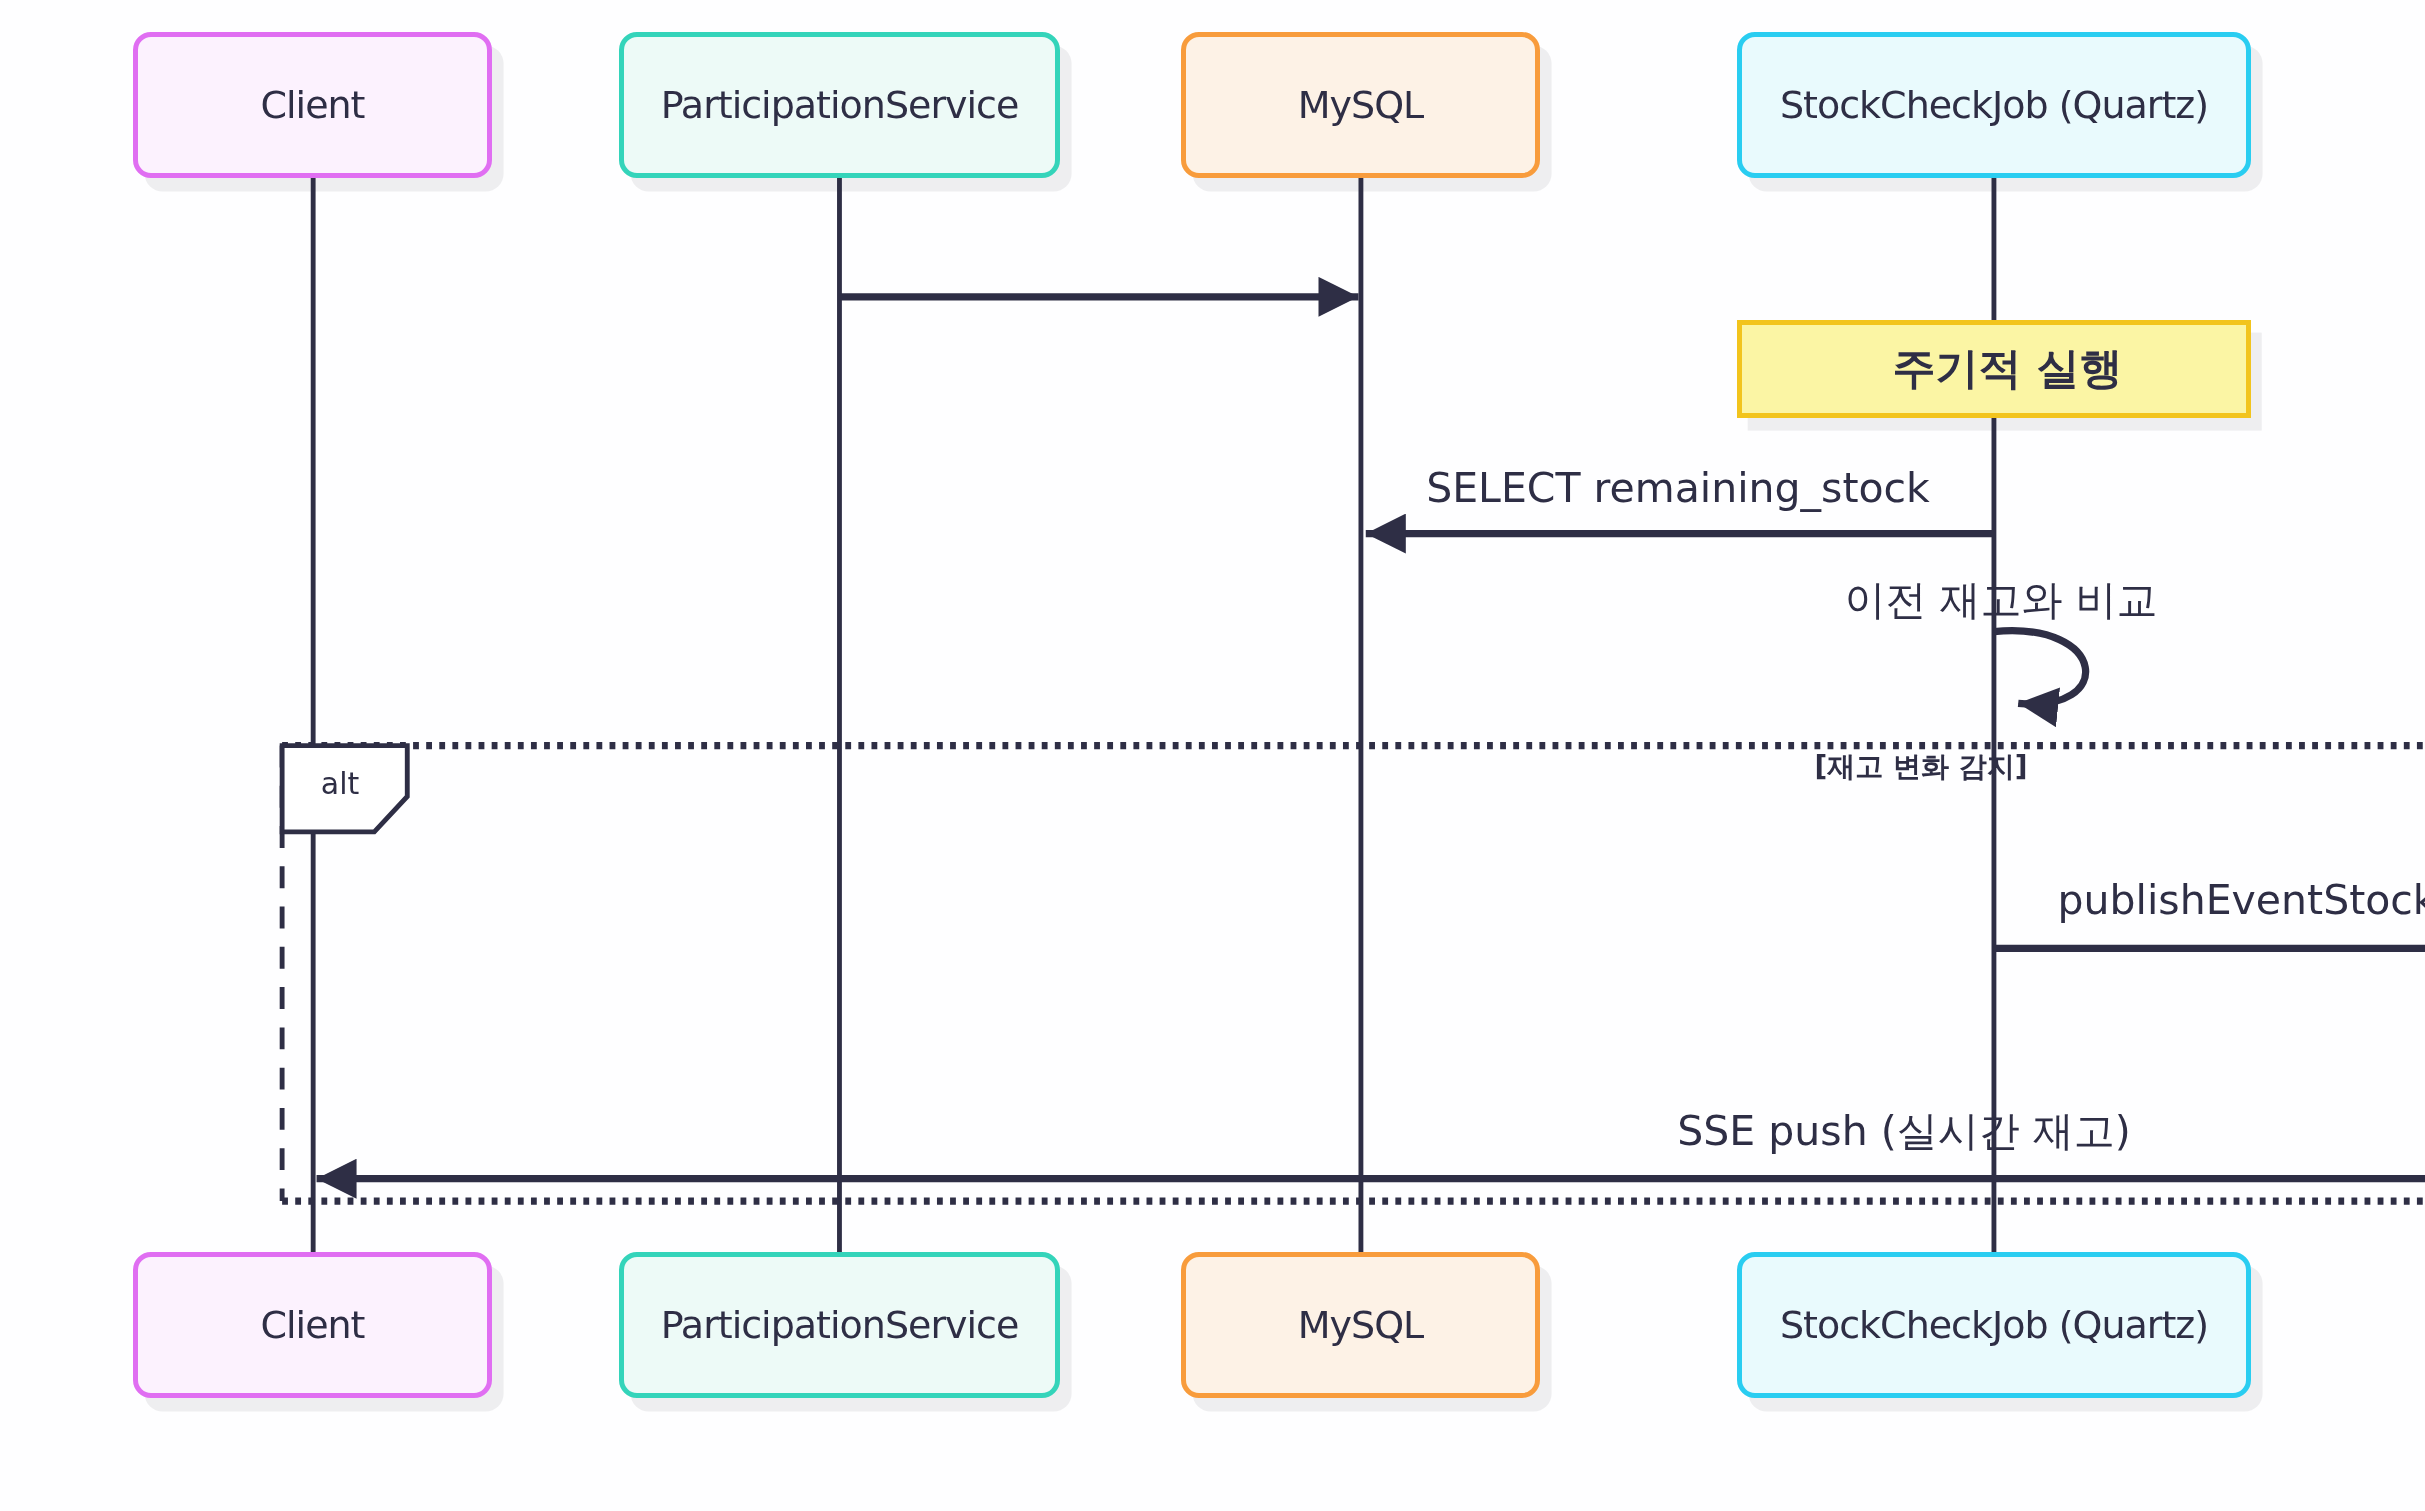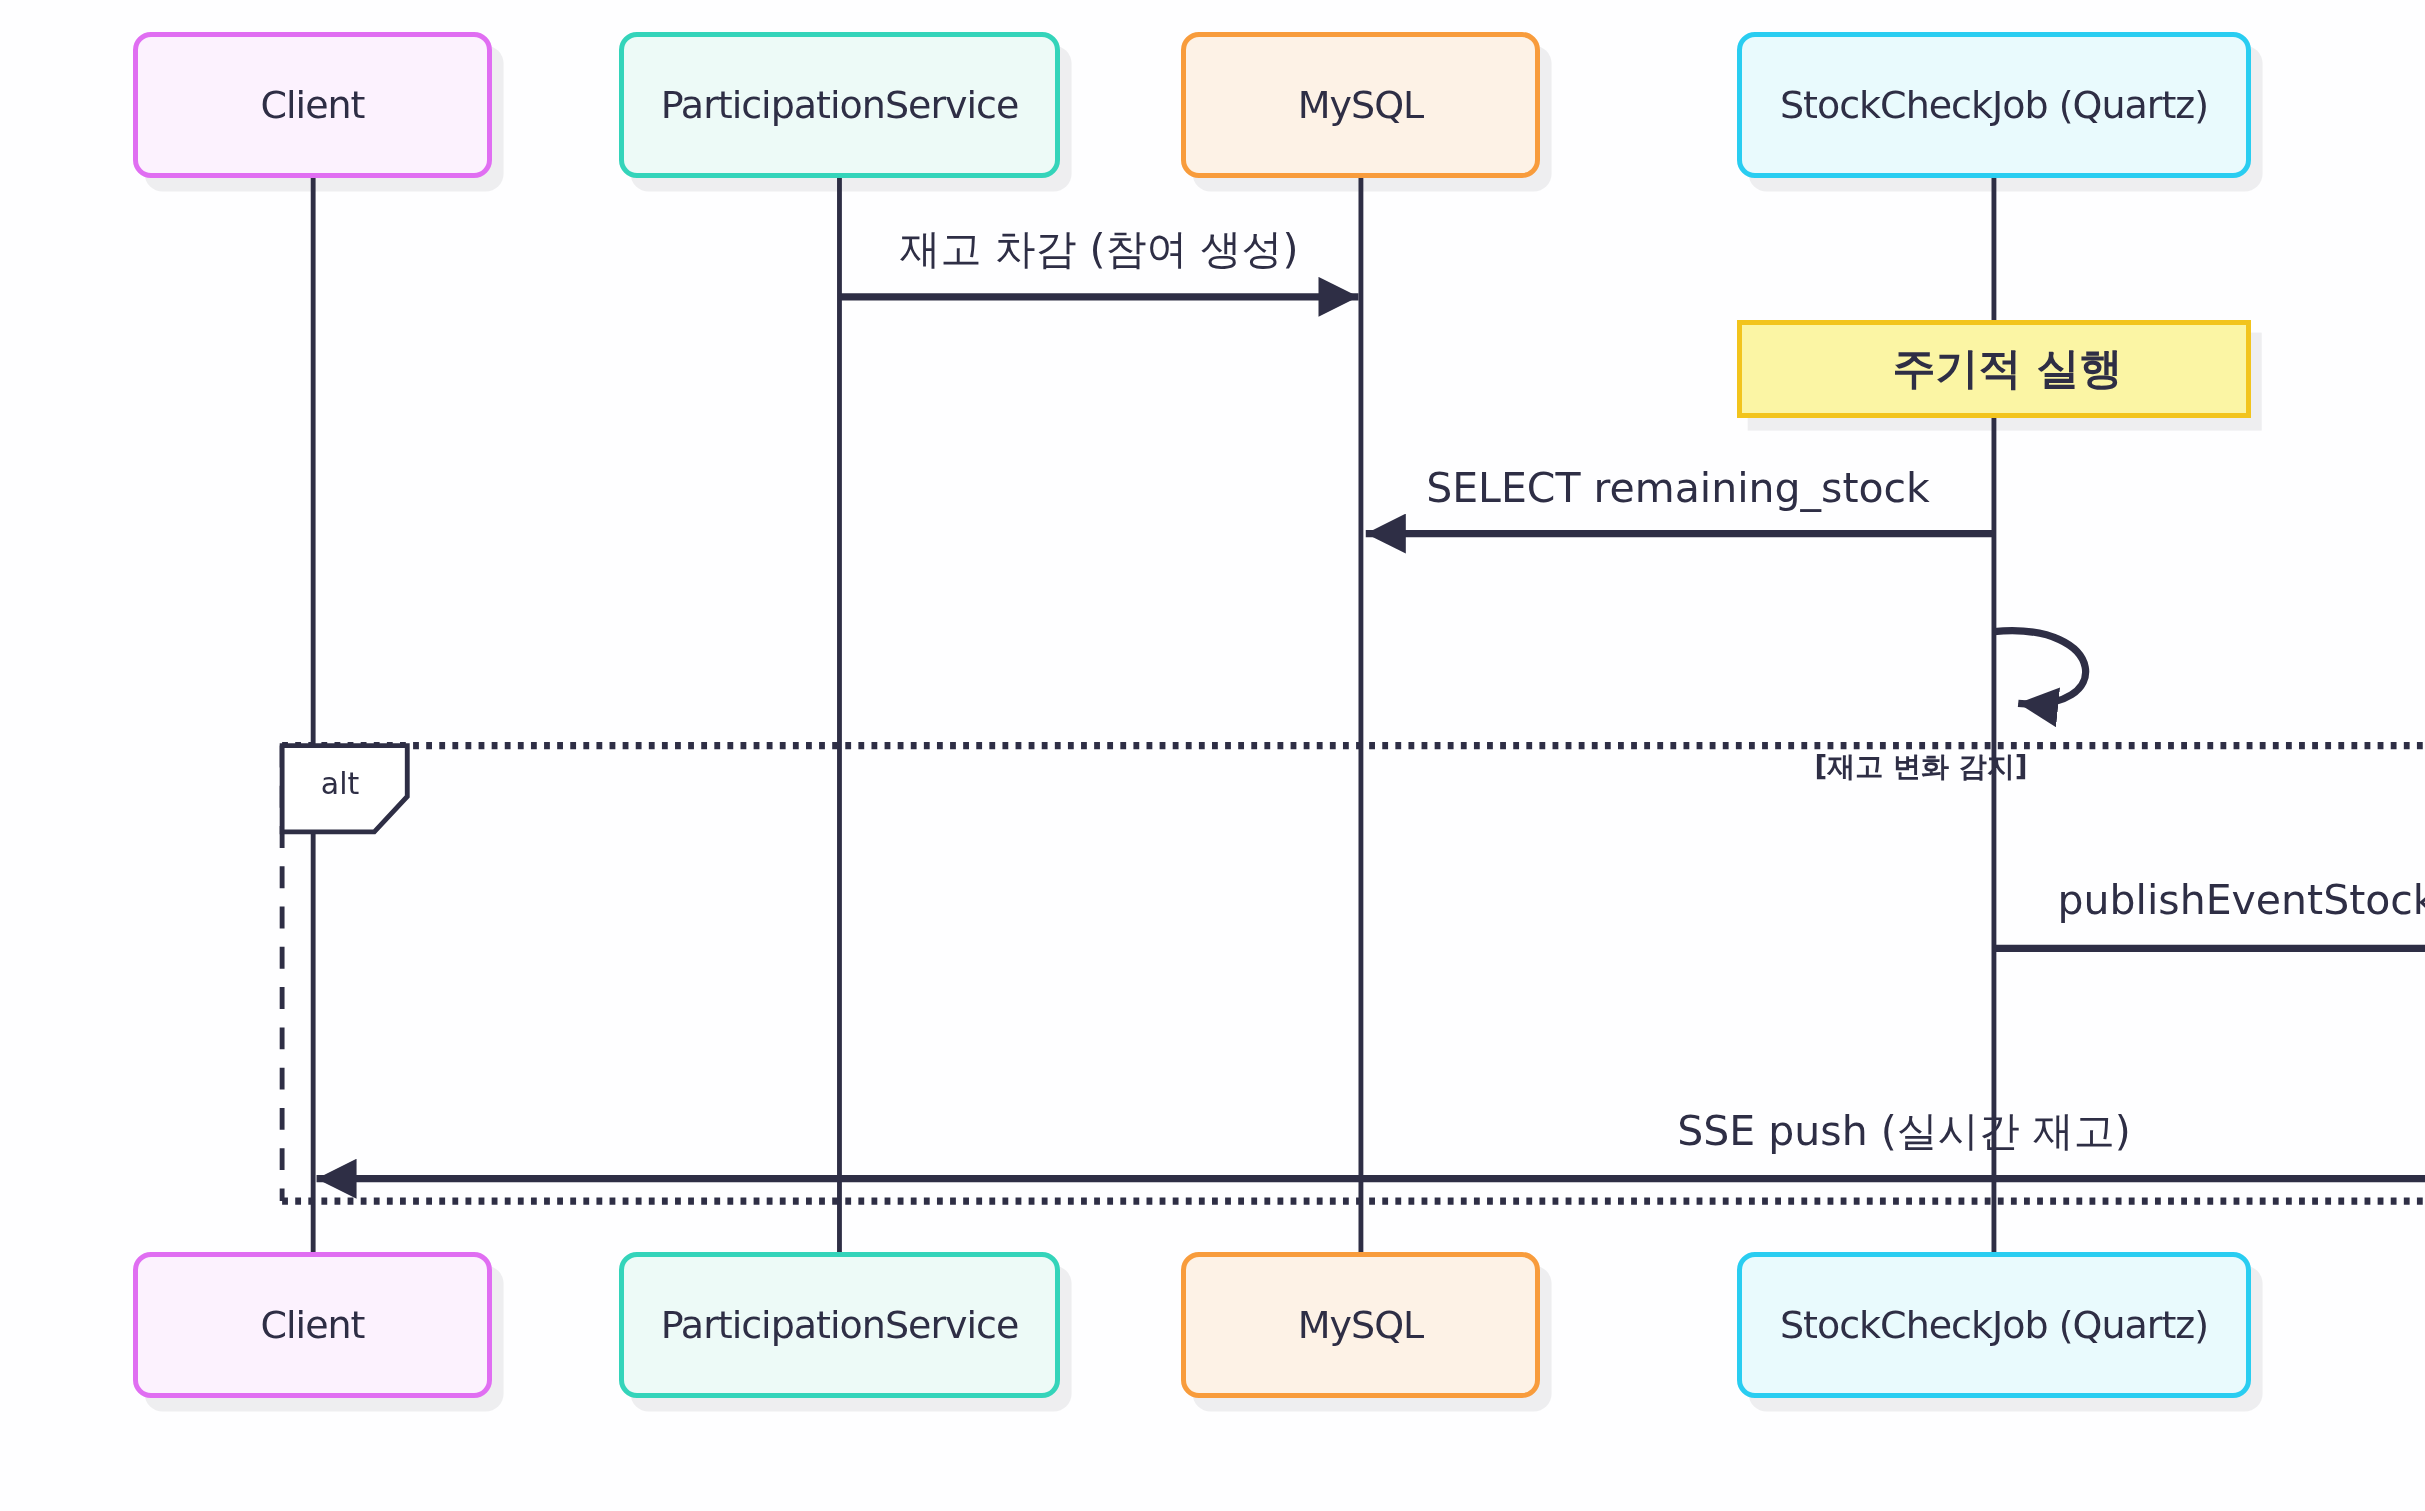--- a/index.html
+++ b/index.html
@@ -115,22 +115,22 @@
     <span>MySQL</span>
   </div>
   <div class="pbox" style="left: 1737px; top: 1252px; width: 514px; border-color: rgb(41, 205, 241); background-color: rgb(233, 250, 253);">
     <span>StockCheckJob (Quartz)</span>
   </div>
 
   <div class="note" style="left: 1737px; top: 320px; width: 514px; height: 98px; border-color: rgb(242, 196, 29); background-color: rgb(251, 245, 164);">
     <span>주기적 실행</span>
   </div>
 
-  <div class="msg-label" style="left:614px;top:227px;width:970px">재고 차감 (참여 생성)</div>
   <div class="msg-label" style="left:1193px;top:466px;width:970px">SELECT remaining_stock</div>
+  <div class="msg-label" style="left:1637px;top:578px;width:728px">이전 재고와 비교</div>
   <div class="msg-label" style="left:1857px;top:878px;width:1164px">publishEventStock(eventId, quantity)</div>
 
   <div class="msg-label" style="left:1419px;top:1109px;width:970px">SSE push (실시간 재고)</div>
 
   <div class="alt-title" style="left:282px;top:766px;width:116px">alt</div>
   <div class="msg-label bold" style="left:1436px;top:752px;width:970px;font-size:28px">[재고 변화 감지]</div>
 
 </div>
 
 

